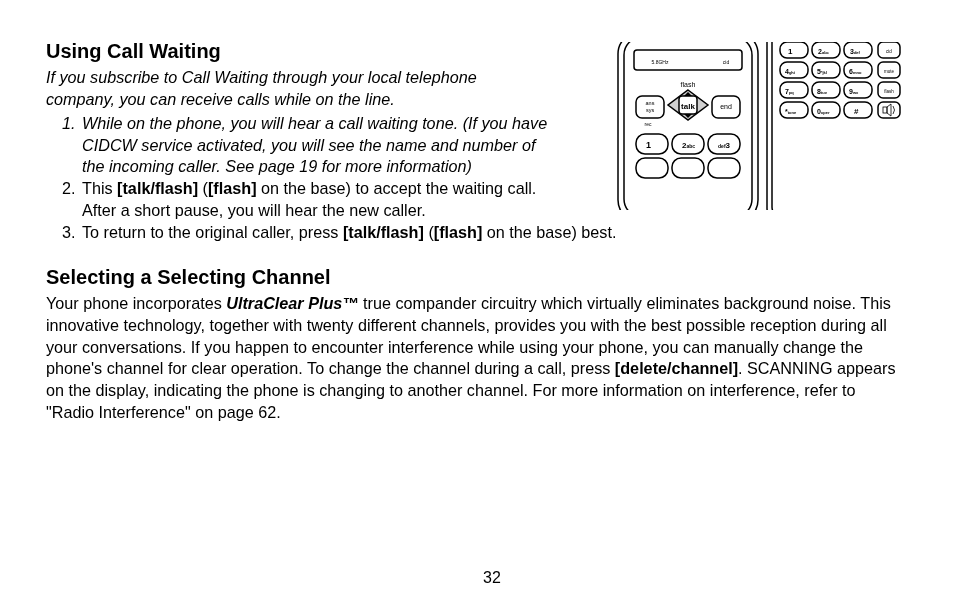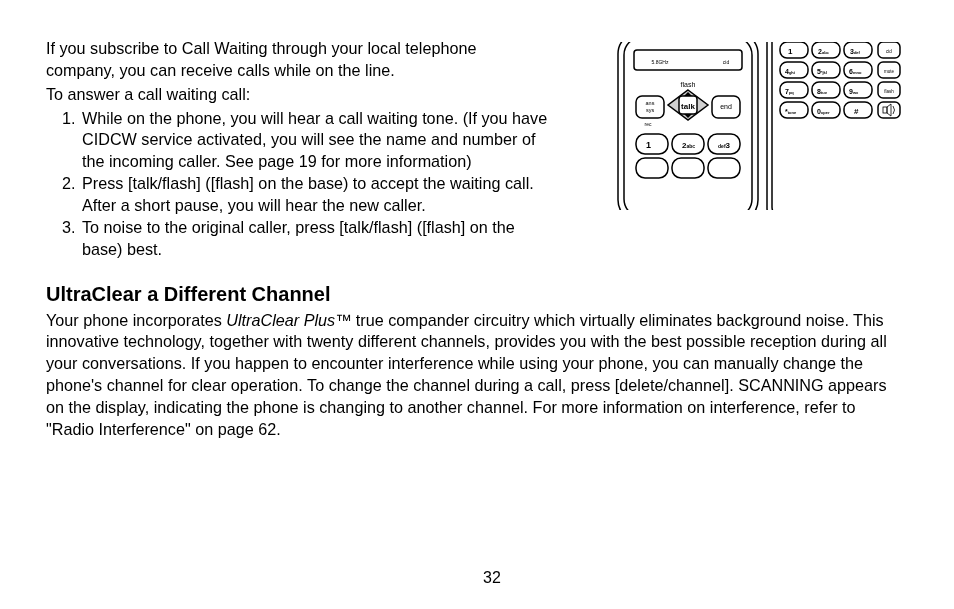--- a/index.html
+++ b/index.html
@@ -40,40 +40,41 @@
   }
   .float-right {
     float: right;
     width: 330px;
     height: 168px;
     margin: 4px 0 10px 20px;
     position: relative;
   }
   .intro-block .narrow {
     max-width: 500px;
+    font-style: italic;
   }
   .device-svg {
     width: 100%;
     height: 100%;
   }
   .pagenum {
     position: absolute;
     bottom: 20px;
     left: 0;
     right: 0;
     text-align: center;
     font-size: 16px;
     padding-left: 30px;
   }
   .clearfix::after {
     content: "";
     display: table;
     clear: both;
   }
-  b { font-weight: normal; }
+  b { font-weight: bold; }
   i { font-style: italic; }
 </style>
 </head>
 <body>
 
 <div class="page">
 
   <div class="float-right">
     <svg class="device-svg" viewBox="0 0 330 168">
 
@@ -161,35 +162,35 @@
         <g stroke="#000" stroke-width="0.8">
           <rect x="305" y="65" width="4" height="6"></rect>
           <path d="M309,65 L313,62 L313,74 L309,71 Z"></path>
           <path d="M315,64 Q318,68 315,72"></path>
         </g>
       </g>
     </svg>
   </div>
 
   <div class="intro-block clearfix">
+    <h2>Using Call Waiting</h2>
     <p class="narrow">If you subscribe to Call Waiting through your local telephone company, you can receive calls while on the line.</p>
-    <p>To answer a call waiting call:</p>
     <ol>
       <li class="narrow">While on the phone, you will hear a call waiting tone. (If you have CIDCW service activated, you will see the name and number of the incoming caller. See page 19 for more information)</li>
       <li>
-        <span>Press </span><b>[talk/flash]</b><span> (</span><b>[flash]</b><span> on the base) to accept the waiting call. After a short pause, you will hear the new caller.</span>
+        <span>This </span><b>[talk/flash]</b><span> (</span><b>[flash]</b><span> on the base) to accept the waiting call. After a short pause, you will hear the new caller.</span>
       </li>
       <li>
-        <span>To noise to the original caller, press </span><b>[talk/flash]</b><span> (</span><b>[flash]</b><span> on the base) best.</span>
+        <span>To return to the original caller, press </span><b>[talk/flash]</b><span> (</span><b>[flash]</b><span> on the base) best.</span>
       </li>
     </ol>
   </div>
 
   <div class="sect2">
-    <h2>UltraClear a Different Channel</h2>
+    <h2>Selecting a Selecting Channel</h2>
     <p>
       <span>Your phone incorporates </span><b><i>UltraClear Plus™</i></b><span> true compander circuitry which virtually eliminates background noise. This innovative technology, together with twenty different channels, provides you with the best possible reception during all your conversations. If you happen to encounter interference while using your phone, you can manually change the phone's channel for clear operation. To change the channel during a call, press </span><b>[delete/channel]</b><span>. SCANNING appears on the display, indicating the phone is changing to another channel. For more information on interference, refer to "Radio Interference" on page 62.</span>
     </p>
   </div>
 
 </div>
 
 <div class="pagenum">32</div>
 
 </body></html>

